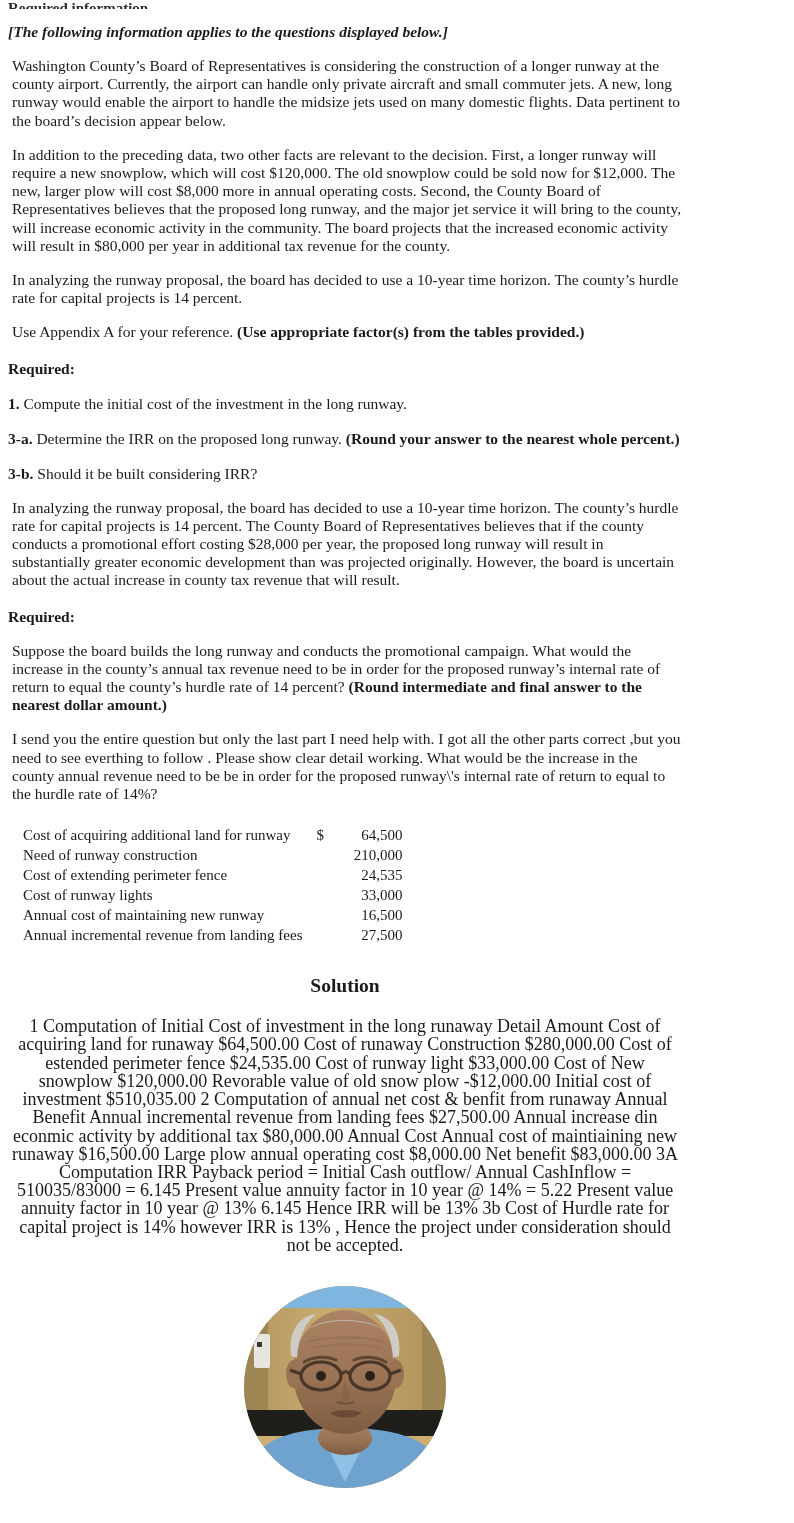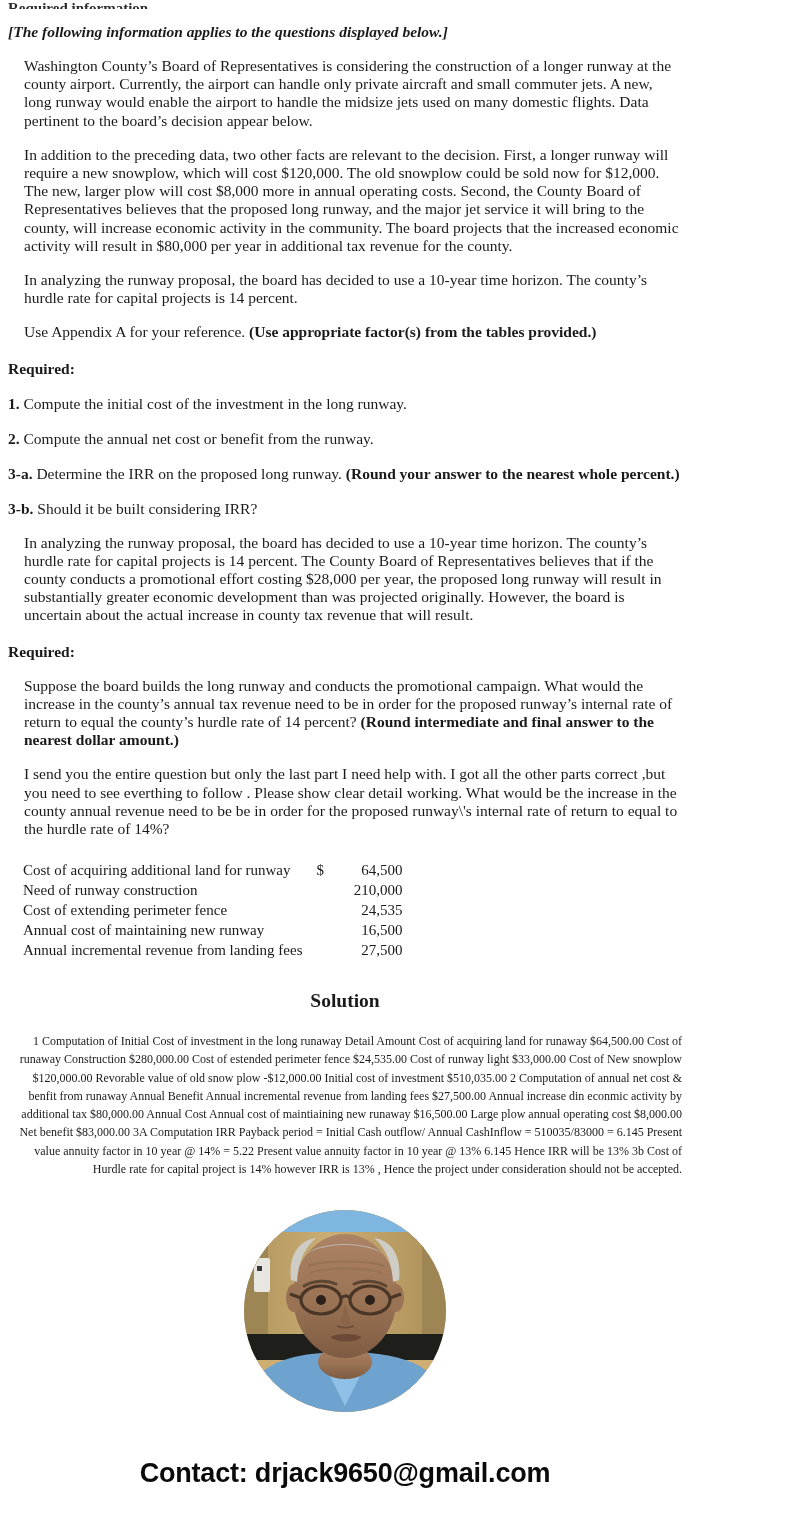--- a/index.html
+++ b/index.html
@@ -39,21 +39,21 @@
     font-style: italic;
     font-weight: bold;
     font-size: 15.5px;
     line-height: 19px;
     margin: 13px 0 0 0;
   }
 
   p.para {
     font-size: 15.5px;
     line-height: 18.2px;
-    margin: 16px 0 0 16px;
+    margin: 16px 0 0 4px;
     text-align: left;
   }
 
   .req-head {
     font-weight: bold;
     font-size: 15.5px;
     line-height: 18px;
     margin: 18px 0 0 0;
   }
 
@@ -84,24 +84,24 @@
 
   
   h2.solution {
     font-size: 19.5px;
     font-weight: bold;
     margin: 30px 0 0 0;
     line-height: 22px;
     text-align: center;
   }
   p.solution-body {
-    font-size: 12px;
+    font-size: 18px;
     line-height: 18.2px;
     margin: 20px 0 0 0;
-    text-align: right;
+    text-align: center;
   }
 
   
   .avatar-wrap {
     margin: 32px 0 0 0;
     text-align: center;
   }
   .avatar {
     display: inline-block;
     width: 202px;
@@ -146,21 +146,20 @@
   <p class="para">In addition to the preceding data, two other facts are relevant to the decision. First, a longer runway will require a new snowplow, which will cost $120,000. The old snowplow could be sold now for $12,000. The new, larger plow will cost $8,000 more in annual operating costs. Second, the County Board of Representatives believes that the proposed long runway, and the major jet service it will bring to the county, will increase economic activity in the community. The board projects that the increased economic activity will result in $80,000 per year in additional tax revenue for the county.</p>
 
   <p class="para">In analyzing the runway proposal, the board has decided to use a 10-year time horizon. The county’s hurdle rate for capital projects is 14 percent.</p>
 
   <p class="para"><span>Use Appendix A for your reference. </span><span class="b">(Use appropriate factor(s) from the tables provided.)</span></p>
 
   <div class="req-head">Required:</div>
 
   <div class="q-line"><span class="q-num">1.</span><span> Compute the initial cost of the investment in the long runway.</span><span class="b"></span></div>
 
-  <div class="q-line"><span class="q-num">2.</span><span> Compute the annual net cost or benefit from the runway.</span><span class="b"></span></div>
 
   <div class="q-line"><span class="q-num">3-a.</span><span> Determine the IRR on the proposed long runway. </span><span class="b">(Round your answer to the nearest whole percent.)</span></div>
 
   <div class="q-line"><span class="q-num">3-b.</span><span> Should it be built considering IRR?</span><span class="b"></span></div>
 
   <p class="para">In analyzing the runway proposal, the board has decided to use a 10-year time horizon. The county’s hurdle rate for capital projects is 14 percent. The County Board of Representatives believes that if the county conducts a promotional effort costing $28,000 per year, the proposed long runway will result in substantially greater economic development than was projected originally. However, the board is uncertain about the actual increase in county tax revenue that will result.</p>
 
   <div class="req-head">Required:</div>
 
   <p class="para"><span>Suppose the board builds the long runway and conducts the promotional campaign. What would the increase in the county’s annual tax revenue need to be in order for the proposed runway’s internal rate of return to equal the county’s hurdle rate of 14 percent? </span><span class="b">(Round intermediate and final answer to the nearest dollar amount.)</span></p>
@@ -176,20 +175,25 @@
       </tr>
       <tr>
         <td class="lbl">Need of runway construction</td>
         <td class="cur"></td>
         <td class="amt">210,000</td>
       </tr>
       <tr>
         <td class="lbl">Cost of extending perimeter fence</td>
         <td class="cur"></td>
         <td class="amt">24,535</td>
+      </tr>
+      <tr>
+        <td class="lbl">Cost of runway lights</td>
+        <td class="cur"></td>
+        <td class="amt">33,000</td>
       </tr>
       <tr>
         <td class="lbl">Annual cost of maintaining new runway</td>
         <td class="cur"></td>
         <td class="amt">16,500</td>
       </tr>
       <tr>
         <td class="lbl">Annual incremental revenue from landing fees</td>
         <td class="cur"></td>
         <td class="amt">27,500</td>

